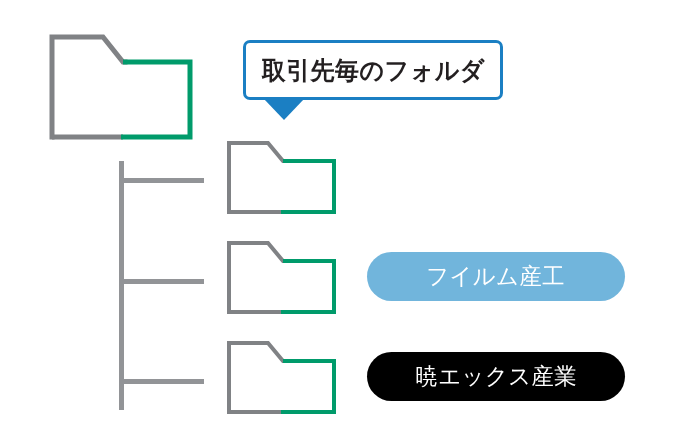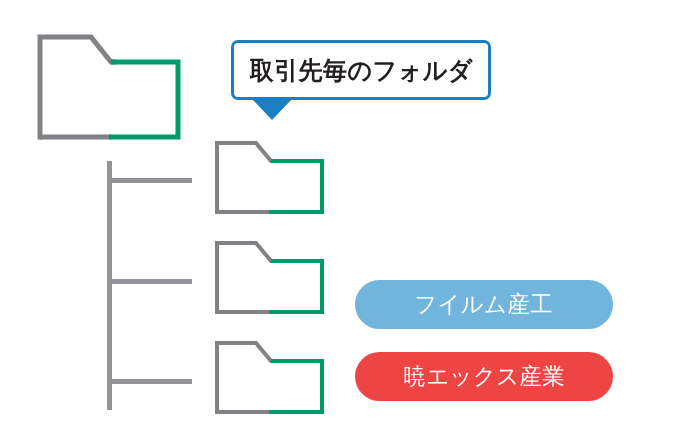--- a/index.html
+++ b/index.html
@@ -5,21 +5,21 @@
 <style>
   html,body{margin:0;padding:0;}
   body{
     width:686px;height:431px;
     background:#ffffff;
     font-family:"Liberation Sans","DejaVu Sans",sans-serif;
     overflow:hidden;
     position:relative;
   }
   #canvas{
-    position:absolute;left:0;top:0;
+    position:absolute;left:12px;top:0;
     width:607px;height:431px;
   }
   
   .callout{
     position:absolute;
     left:231px;top:40px;
     width:260px;height:60px;
     box-sizing:border-box;
     border:3px solid var(--blue,#1b7fc3);
     border-radius:7px;
@@ -54,21 +54,21 @@
   }
   .pill-text{
     color:#ffffff;
     font-size:23px;
     line-height:1;
     white-space:nowrap;
     letter-spacing:0.5px;
     transform:scaleX(0.97);
   }
   .pill-0{top:152px;}
-  .pill-1{top:252px;margin-top:28px;}
+  .pill-1{top:252px;}
   .pill-2{top:352px;}
 
   
   .folder{position:absolute;}
   .folder svg{display:block;overflow:visible;}
 
   
   .conn{position:absolute;background:#929497;}
   .conn-v{left:107px;top:161px;width:5px;height:249px;}
   .conn-h{left:107px;width:85px;height:5px;}
@@ -121,17 +121,17 @@
   </div>
 
   <div class="callout" style="border-color: rgb(27, 127, 195);">
     <span class="callout-text" style="color: rgb(35, 31, 32);">取引先毎のフォルダ</span>
   </div>
   <div class="callout-arrow" style="border-top-color: rgb(27, 127, 195);"></div>
 
   <div class="pill pill-1" style="background: rgb(113, 181, 220);">
     <span class="pill-text" style="color: rgb(255, 255, 255);">フイルム産工</span>
   </div>
-  <div class="pill pill-2" style="background: #ef4444;">
+  <div class="pill pill-2" style="background: #000000;">
     <span class="pill-text" style="color: rgb(255, 255, 255);">暁エックス産業</span>
   </div>
 
 </div>
 
 </body></html>

